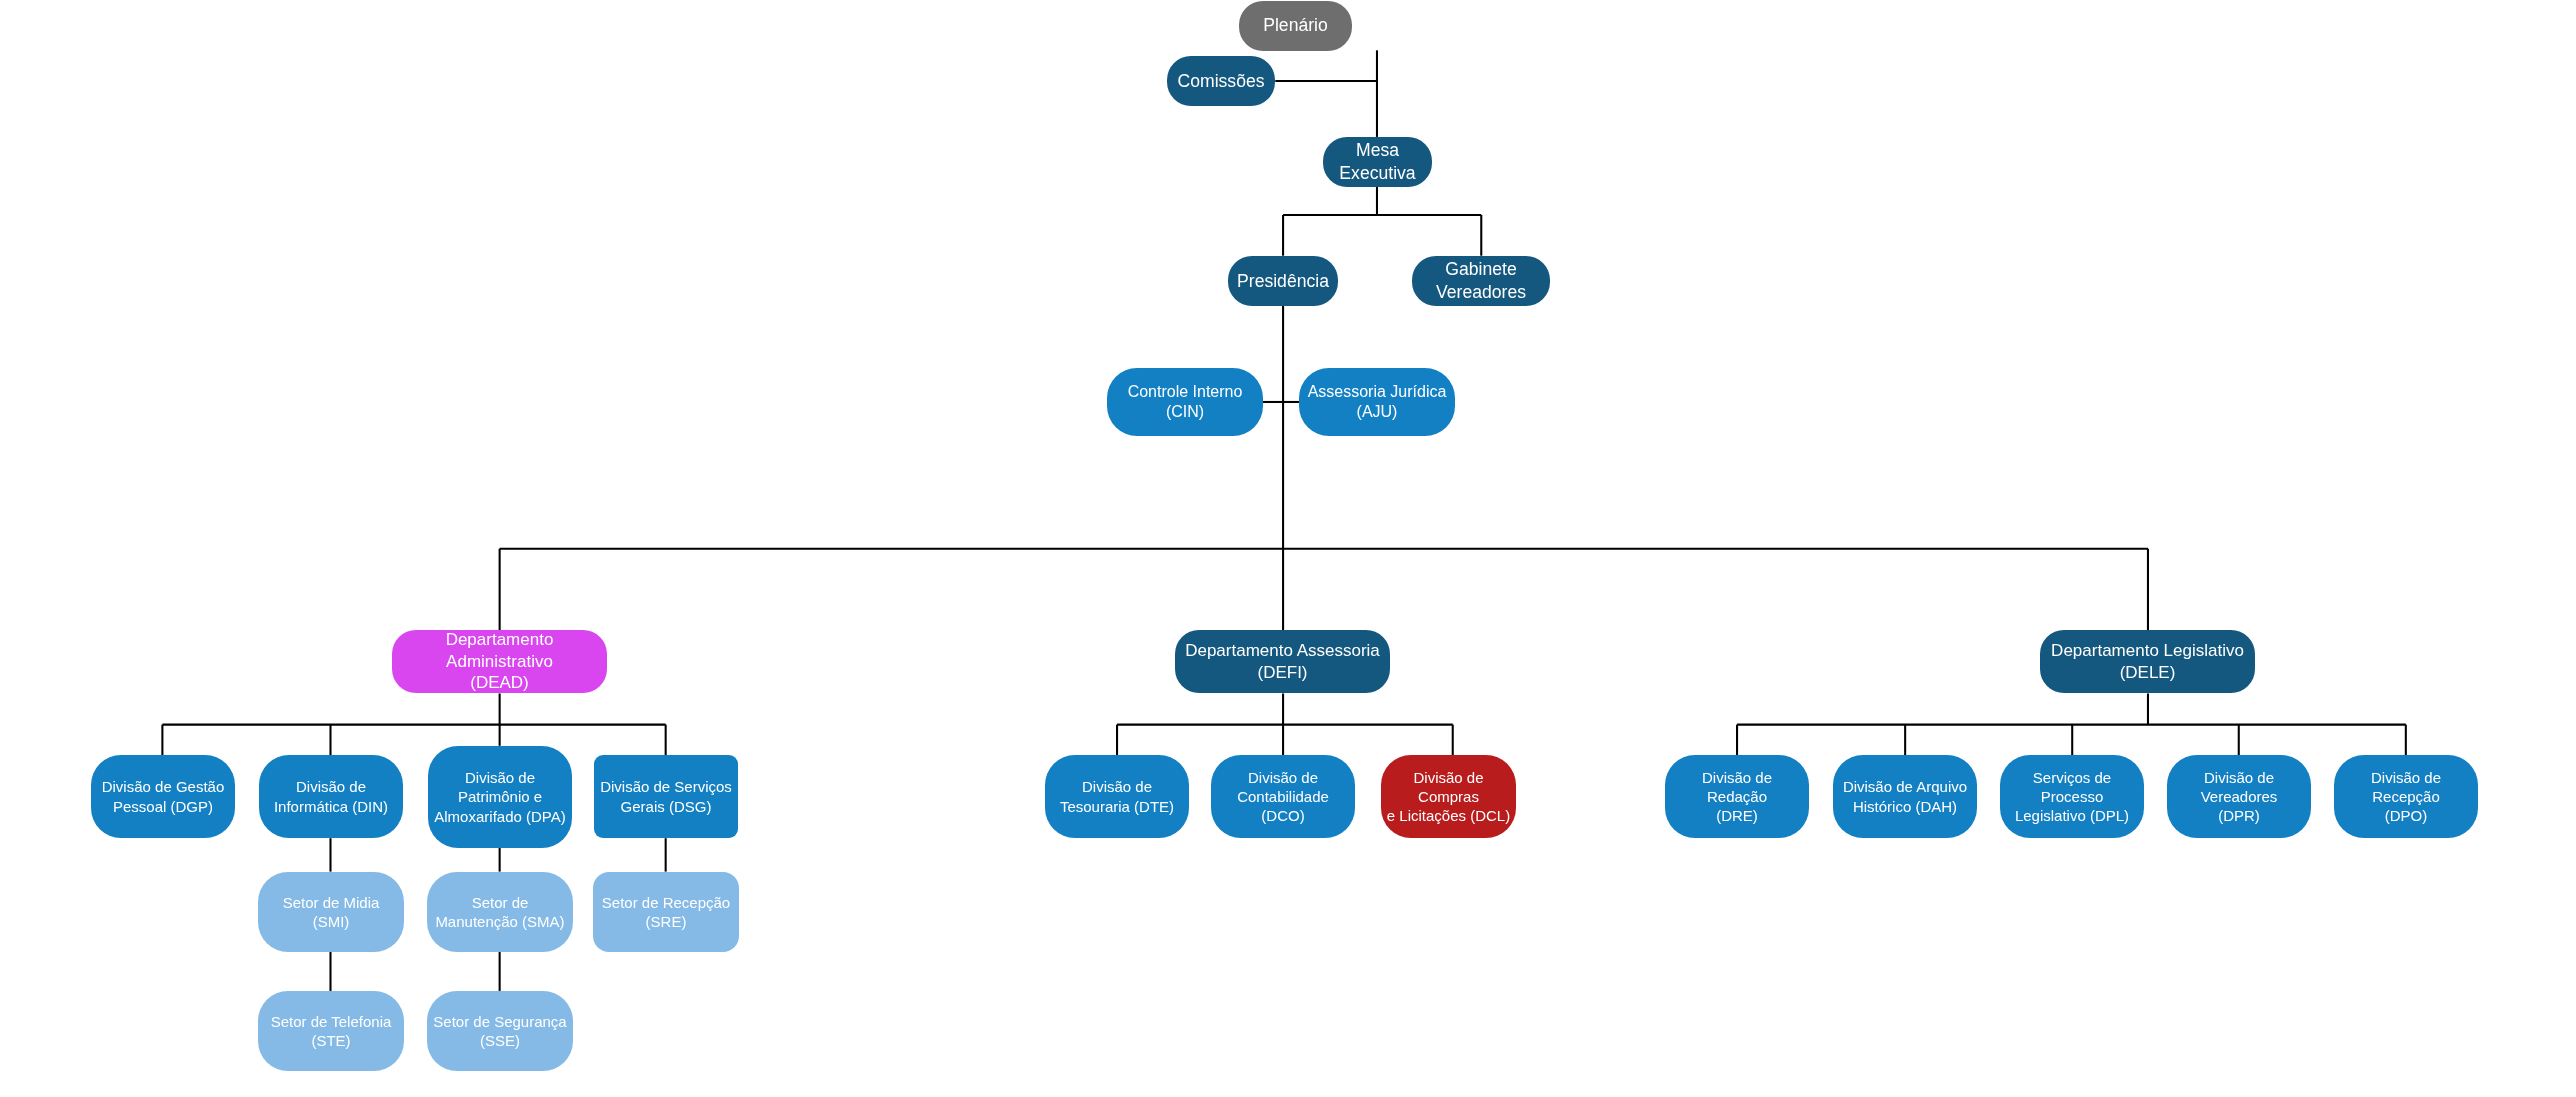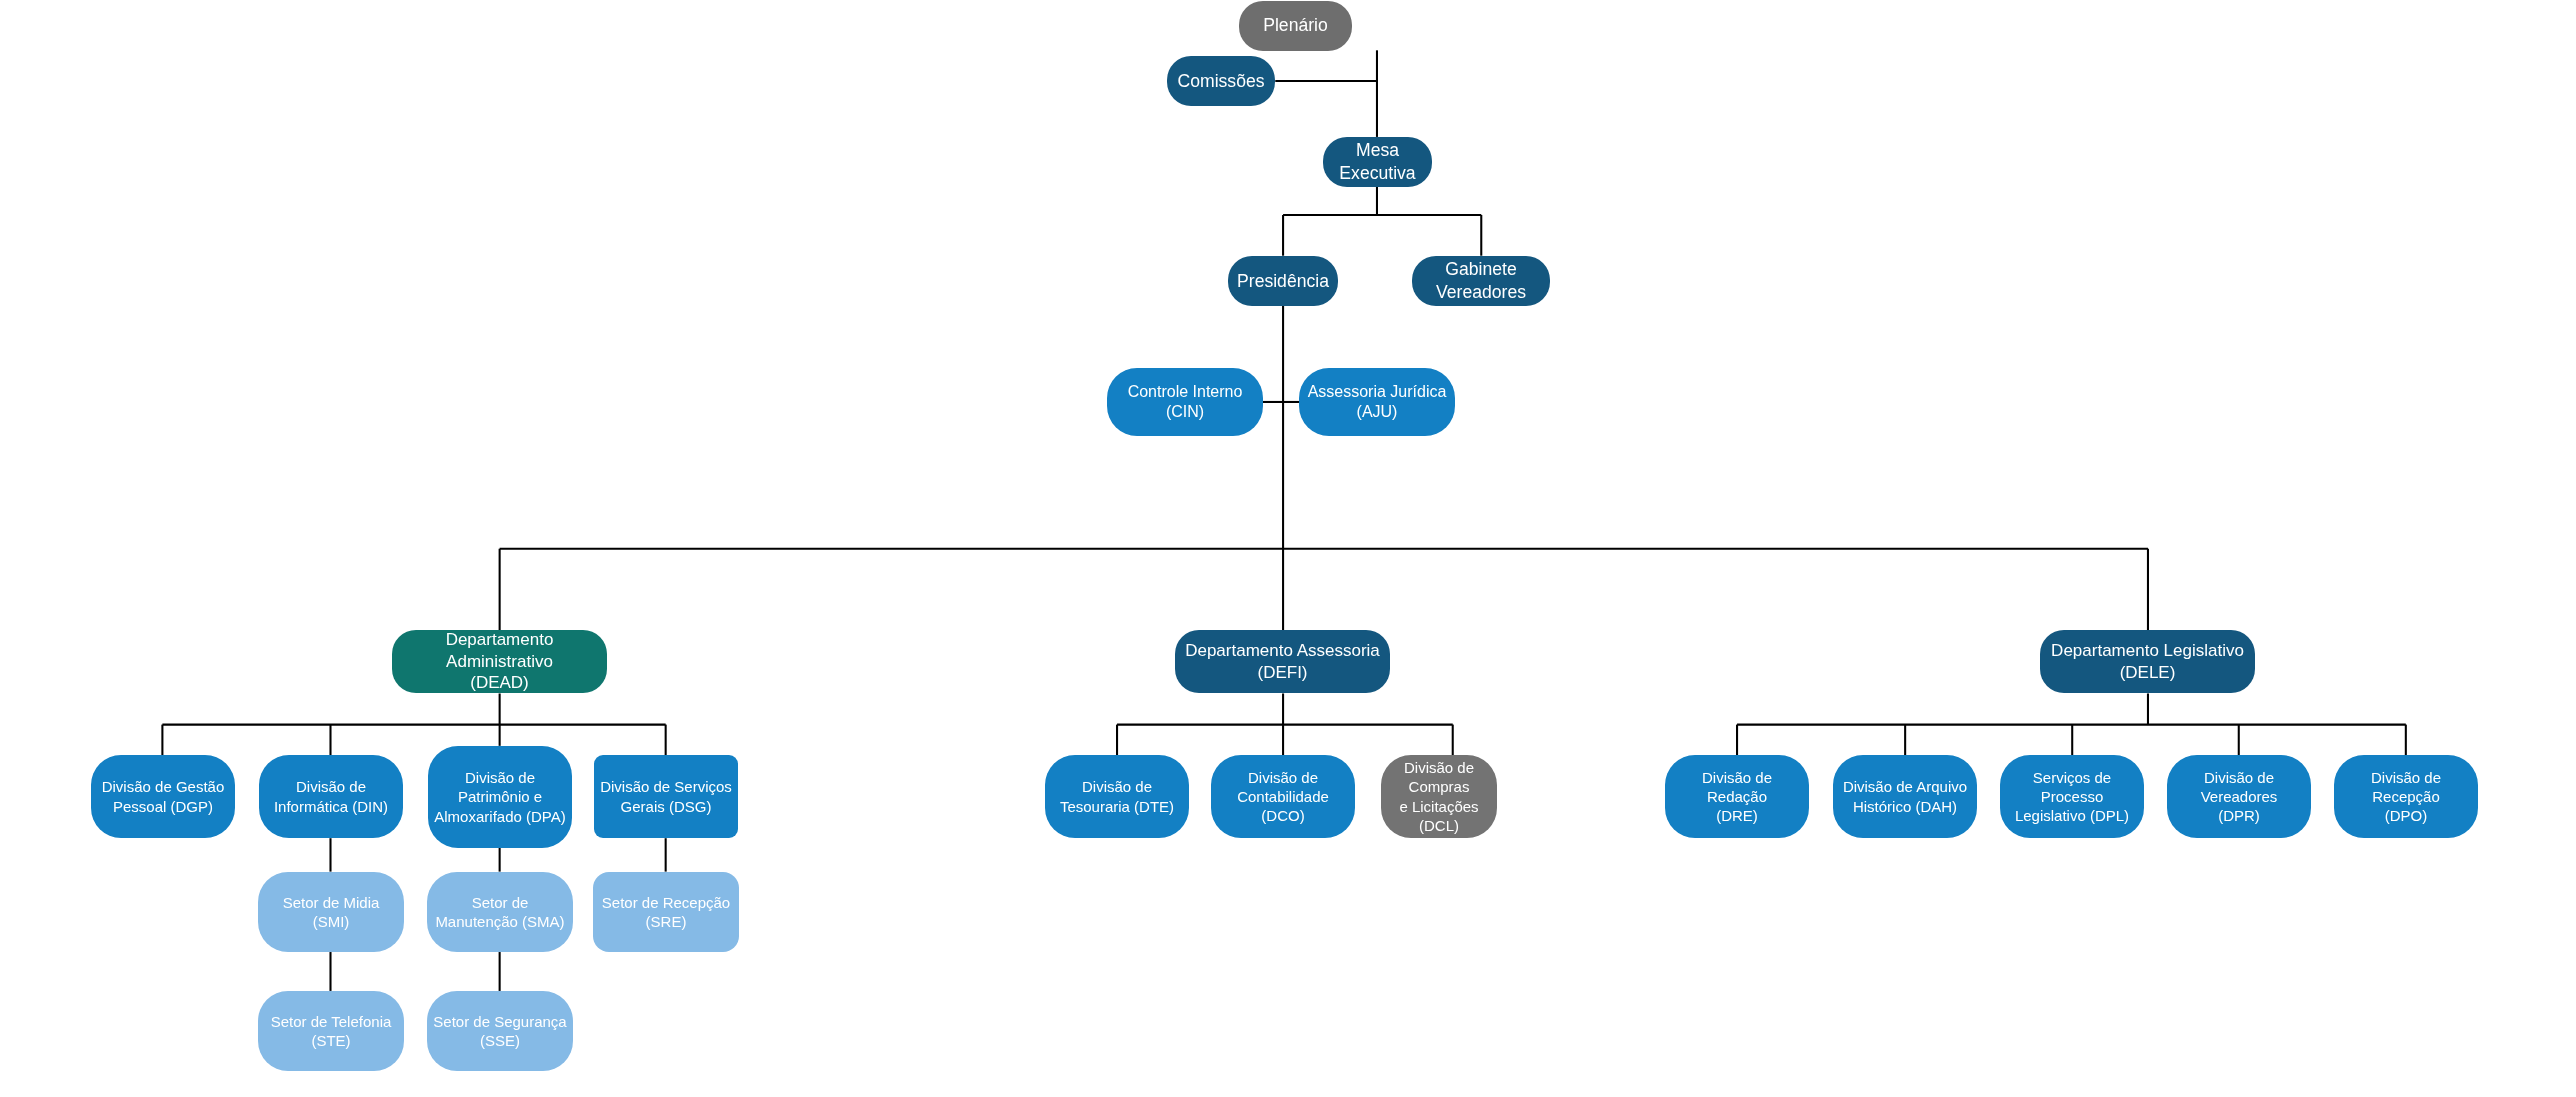--- a/index.html
+++ b/index.html
@@ -88,40 +88,40 @@
     </svg>
   <div id="nodes">
       <div class="node lvl-root" style="left: 1239px; top: 0.5px; width: 113px; height: 50px; background: rgb(110, 110, 110);"><span>Plenário</span></div>
       <div class="node lvl-dark" style="left: 1167px; top: 56px; width: 108px; height: 50px; background: rgb(20, 87, 127); text-align: center;"><span>Comissões</span></div>
       <div class="node lvl-dark" style="left: 1323px; top: 137px; width: 109px; height: 50px; background: rgb(20, 87, 127);"><span>Mesa Executiva</span></div>
       <div class="node lvl-dark" style="left: 1228px; top: 256px; width: 110px; height: 50px; background: rgb(20, 87, 127);"><span>Presidência</span></div>
       <div class="node lvl-dark" style="left: 1412px; top: 256px; width: 138px; height: 50px; background: rgb(20, 87, 127);"><span>Gabinete Vereadores</span></div>
       <div class="node lvl-mid" style="left: 1107px; top: 368px; width: 156px; height: 68px; background: rgb(19, 128, 196);"><span>Controle Interno (CIN)</span></div>
       <div class="node lvl-mid" style="left: 1299px; top: 368px; width: 156px; height: 68px; background: rgb(19, 128, 196);"><span>Assessoria Jurídica
 (AJU)</span></div>
-      <div class="node lvl-dept" style="left: 392px; top: 630px; width: 215px; height: 63px; background: #0f766e;"><span>Departamento Administrativo
+      <div class="node lvl-dept" style="left: 392px; top: 630px; width: 215px; height: 63px; background: #d946ef;"><span>Departamento Administrativo
 (DEAD)</span></div>
       <div class="node lvl-dept" style="left: 1175px; top: 630px; width: 215px; height: 63px; background: rgb(20, 87, 127);"><span>Departamento Assessoria
 (DEFI)</span></div>
       <div class="node lvl-dept" style="left: 2040px; top: 630px; width: 215px; height: 63px; background: rgb(20, 87, 127);"><span>Departamento Legislativo
 (DELE)</span></div>
       <div class="node lvl-div" style="left: 91px; top: 755px; width: 144px; height: 83px; background: rgb(19, 128, 196);"><span>Divisão de Gestão
 Pessoal (DGP)</span></div>
       <div class="node lvl-div" style="left: 259px; top: 755px; width: 144px; height: 83px; background: rgb(19, 128, 196);"><span>Divisão de
 Informática (DIN)</span></div>
       <div class="node lvl-div" style="left: 428px; top: 746px; width: 144px; height: 102px; background: rgb(19, 128, 196);"><span>Divisão de
 Patrimônio e
 Almoxarifado (DPA)</span></div>
       <div class="node lvl-div" style="left: 594px; top: 755px; width: 144px; height: 83px; background: rgb(19, 128, 196); border-radius: 9px;"><span>Divisão de Serviços
 Gerais (DSG)</span></div>
       <div class="node lvl-div" style="left: 1045px; top: 755px; width: 144px; height: 83px; background: rgb(19, 128, 196);"><span>Divisão de
 Tesouraria (DTE)</span></div>
       <div class="node lvl-div" style="left: 1211px; top: 755px; width: 144px; height: 83px; background: rgb(19, 128, 196);"><span>Divisão de
 Contabilidade (DCO)</span></div>
-      <div class="node lvl-div" style="left: 1381px; top: 755px; width: 116px; height: 83px; background: #737373;"><span>Divisão de Compras
+      <div class="node lvl-div" style="left: 1381px; top: 755px; width: 135px; height: 83px; background: #b91c1c;"><span>Divisão de Compras
 e Licitações (DCL)</span></div>
       <div class="node lvl-div" style="left: 1665px; top: 755px; width: 144px; height: 83px; background: rgb(19, 128, 196);"><span>Divisão de Redação
 (DRE)</span></div>
       <div class="node lvl-div" style="left: 1833px; top: 755px; width: 144px; height: 83px; background: rgb(19, 128, 196);"><span>Divisão de Arquivo
 Histórico (DAH)</span></div>
       <div class="node lvl-div" style="left: 2000px; top: 755px; width: 144px; height: 83px; background: rgb(19, 128, 196);"><span>Serviços de Processo
 Legislativo (DPL)</span></div>
       <div class="node lvl-div" style="left: 2167px; top: 755px; width: 144px; height: 83px; background: rgb(19, 128, 196);"><span>Divisão de Vereadores
 (DPR)</span></div>
       <div class="node lvl-div" style="left: 2334px; top: 755px; width: 144px; height: 83px; background: rgb(19, 128, 196);"><span>Divisão de Recepção

